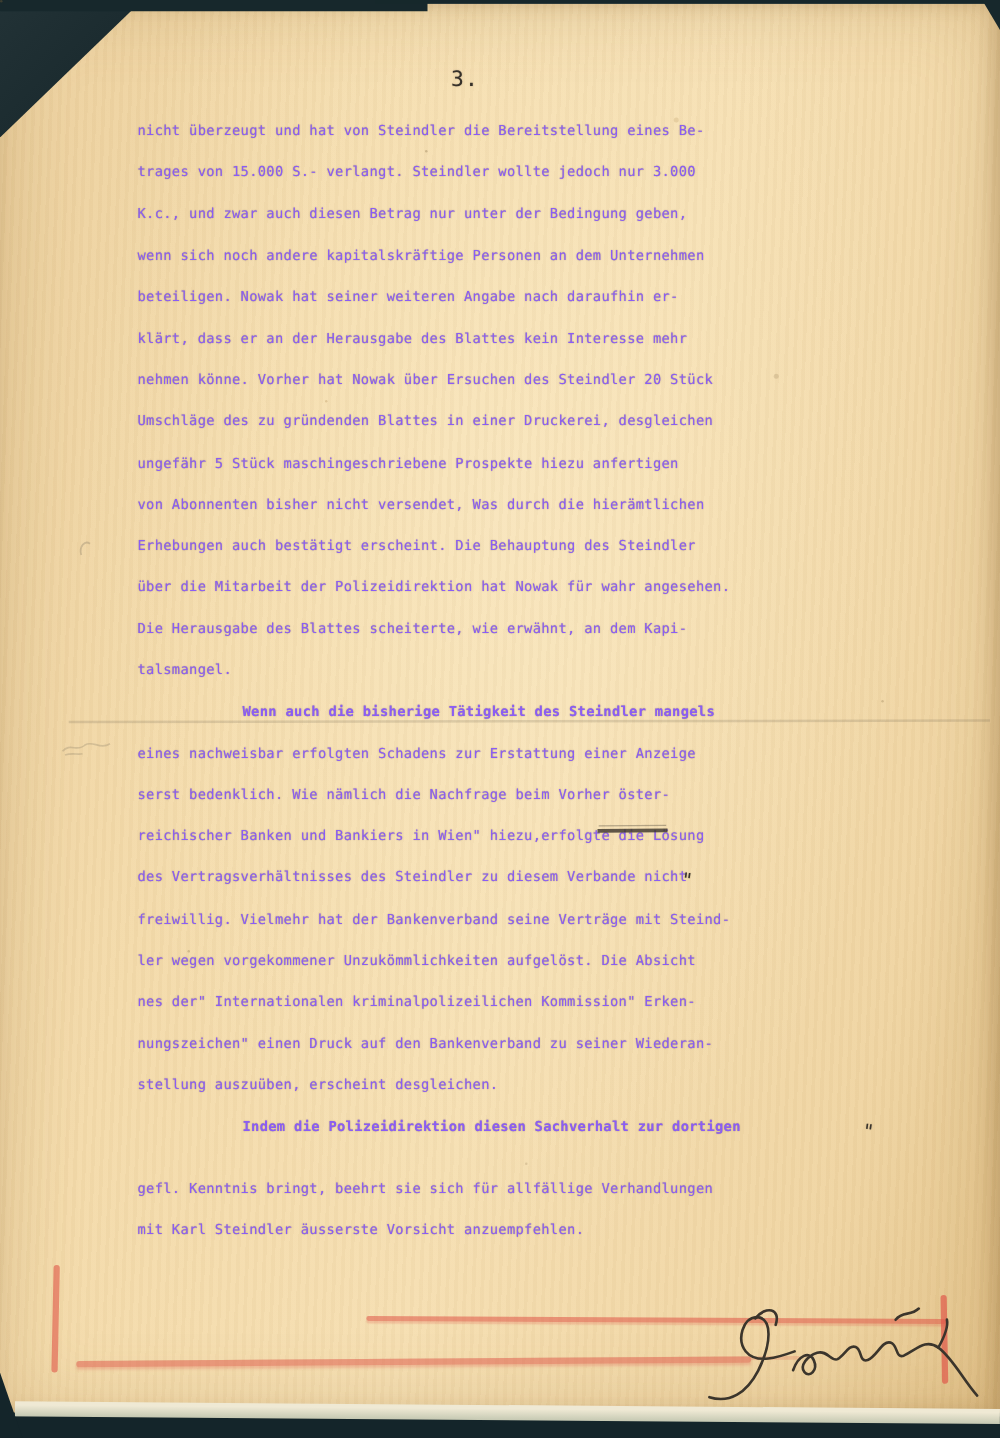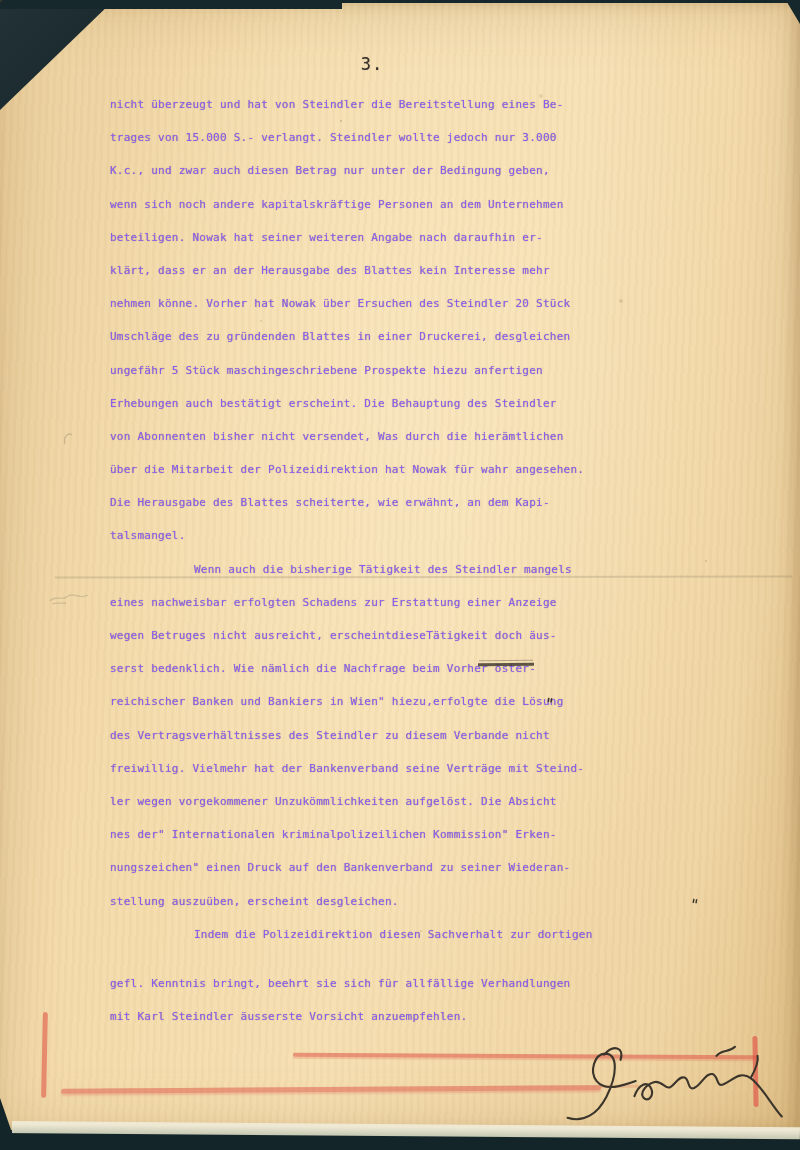--- a/index.html
+++ b/index.html
@@ -51,21 +51,21 @@
   
   .textblock{position:absolute;left:64px;top:88px;width:706px;}
   .line{
     height:33.2px;line-height:33.2px;
     font-size:11px;letter-spacing:.25px;
     white-space:pre;overflow:visible;
     color:#8b5cf6;
     text-shadow:0 0 1px rgba(55,47,38,.45);
     margin-left:46px;
   }
-  .line.indent{text-indent:84px;}
+  .line.indent{text-indent:84px;font-weight:bold;}
   .line.gap{margin-top:16px;}
   .page-number{
     position:absolute;left:340px;top:54px;width:64px;
     text-align:center;font-size:17px;letter-spacing:1px;
     color:#37312a;text-shadow:0 0 1px rgba(55,47,38,.45);
   }
   
   .red-underline-1{
     position:absolute;left:293px;top:1054px;width:464px;height:4px;
     background:rgba(222,84,70,.55);border-radius:3px;
@@ -141,28 +141,27 @@
 
 <div class="line">nicht überzeugt und hat von Steindler die Bereitstellung eines Be-</div>
     <div class="line">trages von 15.000 S.- verlangt. Steindler wollte jedoch nur 3.000</div>
     <div class="line">K.c., und zwar auch diesen Betrag nur unter der Bedingung geben,</div>
     <div class="line">wenn sich noch andere kapitalskräftige Personen an dem Unternehmen</div>
     <div class="line">beteiligen. Nowak hat seiner weiteren Angabe nach daraufhin er-</div>
     <div class="line">klärt, dass er an der Herausgabe des Blattes kein Interesse mehr</div>
     <div class="line">nehmen könne. Vorher hat Nowak über Ersuchen des Steindler 20 Stück</div>
     <div class="line">Umschläge des zu gründenden Blattes in einer Druckerei, desgleichen</div>
     <div class="line">ungefähr 5 Stück maschingeschriebene Prospekte hiezu anfertigen</div>
+    <div class="line">von Abonnenten bisher nicht versendet, Was durch die hierämtlichen</div>
     <div class="line">Erhebungen auch bestätigt erscheint. Die Behauptung des Steindler</div>
-    <div class="line">von Abonnenten bisher nicht versendet, Was durch die hierämtlichen</div>
     <div class="line">über die Mitarbeit der Polizeidirektion hat Nowak für wahr angesehen.</div>
     <div class="line">Die Herausgabe des Blattes scheiterte, wie erwähnt, an dem Kapi-</div>
     <div class="line">talsmangel.</div>
     <div class="line indent">Wenn auch die bisherige Tätigkeit des Steindler mangels</div>
     <div class="line">eines nachweisbar erfolgten Schadens zur Erstattung einer Anzeige</div>
-    <div class="line">wegen Betruges nicht ausreicht, erscheintdieseTätigkeit doch äus-</div>
     <div class="line">serst bedenklich. Wie nämlich die Nachfrage beim Vorher öster-</div>
     <div class="line">reichischer Banken und Bankiers in Wien" hiezu,erfolgte die Lösung</div>
     <div class="line">des Vertragsverhältnisses des Steindler zu diesem Verbande nicht</div>
     <div class="line">freiwillig. Vielmehr hat der Bankenverband seine Verträge mit Steind-</div>
     <div class="line">ler wegen vorgekommener Unzukömmlichkeiten aufgelöst. Die Absicht</div>
     <div class="line">nes der" Internationalen kriminalpolizeilichen Kommission" Erken-</div>
     <div class="line">nungszeichen" einen Druck auf den Bankenverband zu seiner Wiederan-</div>
     <div class="line">stellung auszuüben, erscheint desgleichen.</div>
     <div class="line indent">Indem die Polizeidirektion diesen Sachverhalt zur dortigen</div>
     <div class="line gap">gefl. Kenntnis bringt, beehrt sie sich für allfällige Verhandlungen</div>

